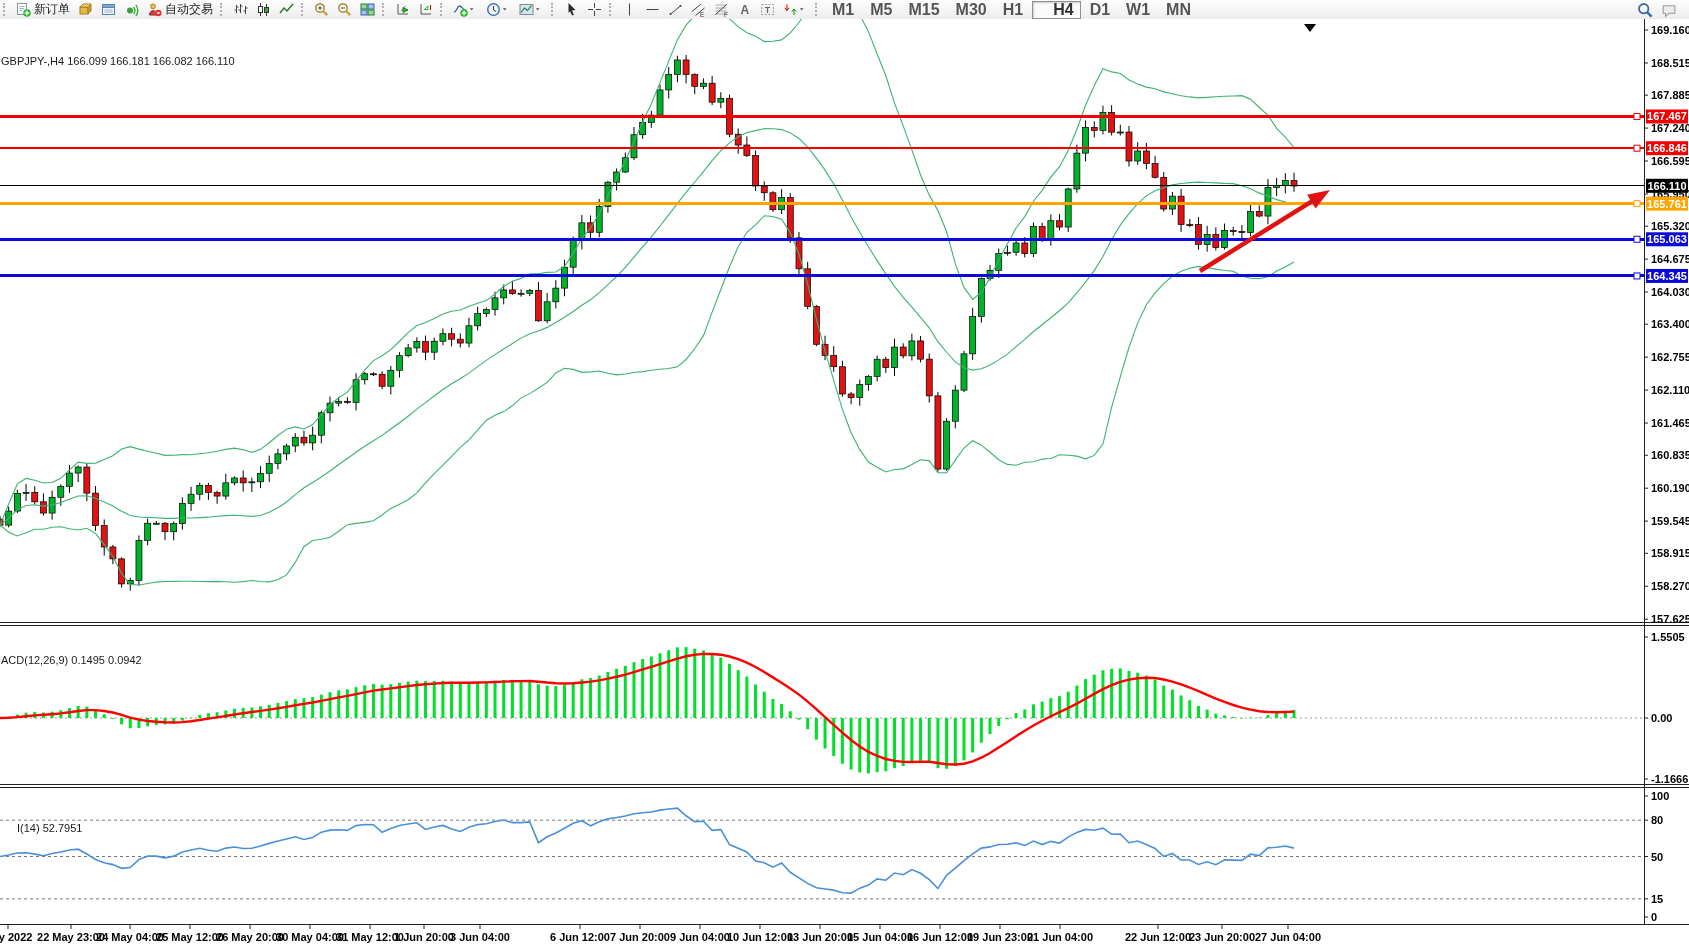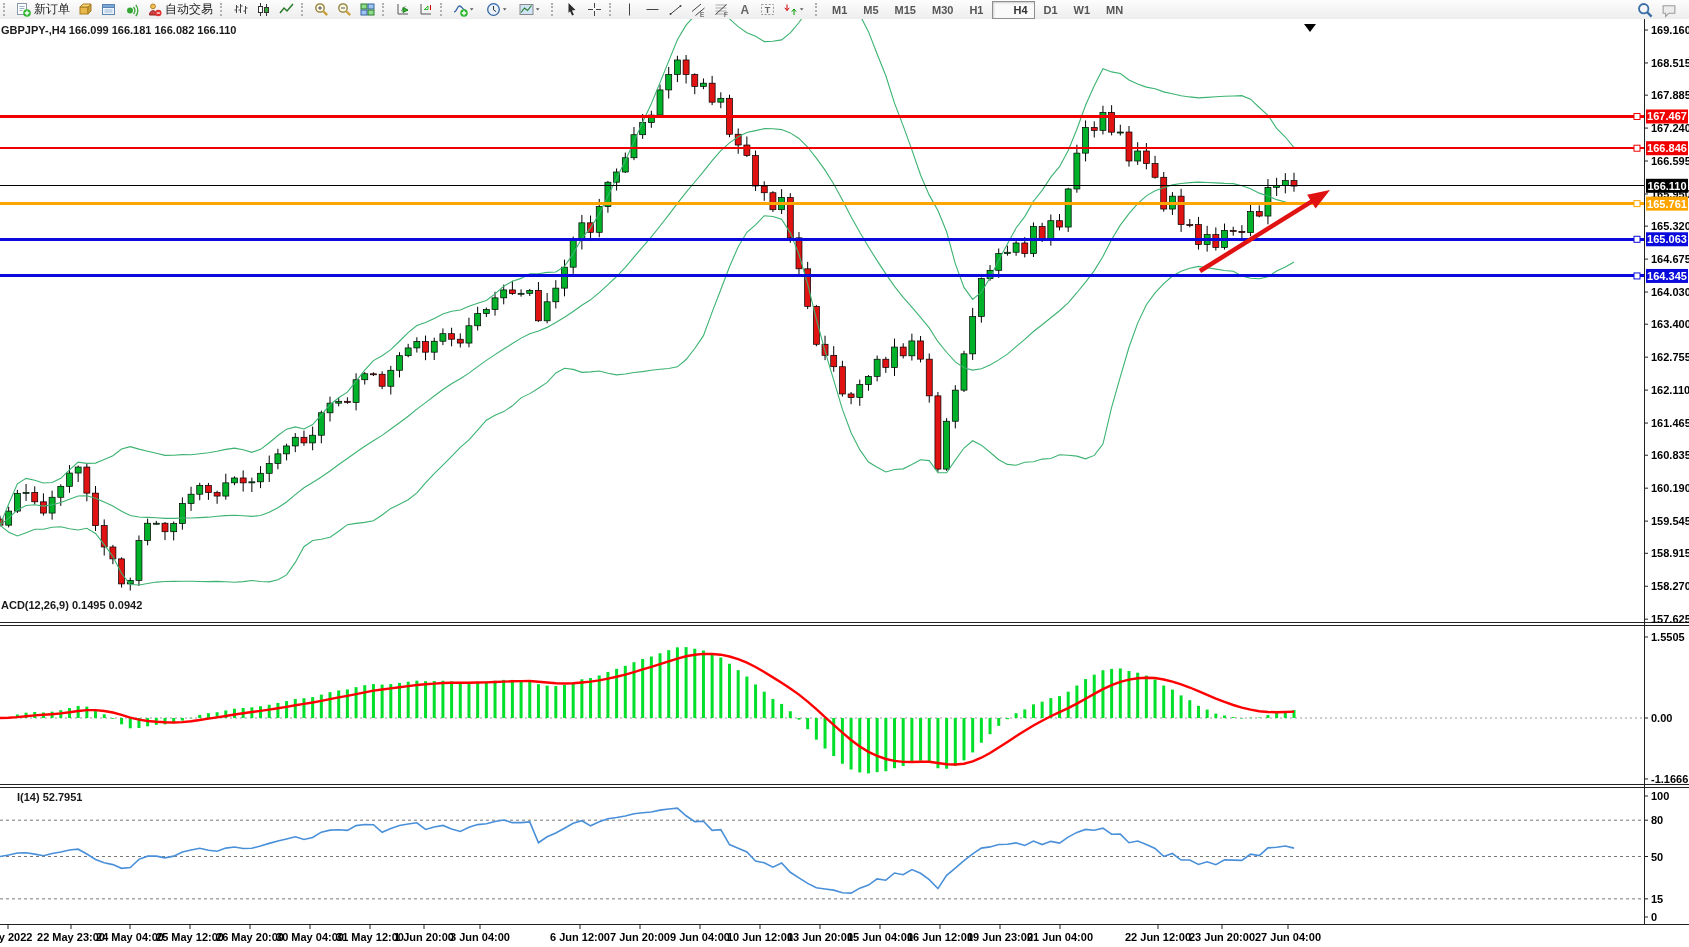--- a/index.html
+++ b/index.html
@@ -8,31 +8,31 @@
   
   #toolbar{position:absolute;top:0;left:0;right:0;height:19px;
            background:linear-gradient(#fdfdfd,#ededed);
            border-bottom:1px solid #bdbdbd;display:flex;align-items:center;white-space:nowrap;}
   .tb-grip{width:3px;height:13px;border-left:2px dotted #b0b0b0;margin:0 4px 0 3px;flex:none;}
   .tb-btn{height:17px;display:inline-flex;align-items:center;padding:16px 2px;margin:16px 1px;
           border:1px solid transparent;border-radius:2px;cursor:default;flex:none;}
   .tb-btn svg{display:block;}
   .tb-label{font-size:12px;color:#222;margin-left:3px;}
   .caret{margin-left:1px;}
-  .period-btn{font-size:11px;font-weight:700;color:#555;padding:0 6px;height:16px;line-height:16px;
+  .period-btn{font-size:16px;font-weight:700;color:#555;padding:0 6px;height:16px;line-height:16px;
               margin:0 1px;border:1px solid transparent;flex:none;}
   .period-btn.active{background:#fafafa;border:1px solid #8f8f8f;box-shadow:inset 1px 1px 2px #cfcfcf;color:#333;padding-left:20px;}
   #toolbar-right{margin-left:auto;display:flex;align-items:center;padding-right:8px;}
   .badge{position:absolute;top:-4px;right:-7px;min-width:13px;height:13px;border-radius:8px;
          background:#e8402a;color:#fff;font-size:9px;font-weight:700;text-align:center;line-height:13px;
          padding:0 2px;}
   
   #chart-area{position:absolute;top:19px;left:0;width:1689px;height:928px;background:#fff;}
   #chart-svg{position:absolute;top:0;left:0;}
-  .overlay-label{position:absolute;font-size:11px;font-weight:700;color:#1a1a1a;pointer-events:none;}
+  .overlay-label{position:absolute;font-size:11px;font-weight:400;color:#1a1a1a;pointer-events:none;margin-top:31px;}
 </style>
 </head>
 <body>
 
 <div id="window">
   <div id="toolbar">
       <div class="tb-grip"></div>
       <div class="tb-btn">
         <svg width="15" height="15" viewBox="0 0 15 15" fill="none" stroke-width="1">
           <rect x="1.5" y="1.5" width="9" height="11" fill="#fff" stroke="#8899aa"></rect>
@@ -860,16 +860,16 @@
           <text x="1060" y="922" text-anchor="middle">21 Jun 04:00</text>
           <line x1="1158" y1="906" x2="1158" y2="910" stroke="#222"></line>
           <text x="1158" y="922" text-anchor="middle">22 Jun 12:00</text>
           <line x1="1222" y1="906" x2="1222" y2="910" stroke="#222"></line>
           <text x="1222" y="922" text-anchor="middle">23 Jun 20:00</text>
           <line x1="1288" y1="906" x2="1288" y2="910" stroke="#222"></line>
           <text x="1288" y="922" text-anchor="middle">27 Jun 04:00</text>
         </g>
       </svg>
     <div class="overlay-label" style="left:1px;top:5px;">GBPJPY-,H4 166.099 166.181 166.082 166.110</div>
-    <div class="overlay-label" style="left:1px;top:580px;">ACD(12,26,9) 0.1495 0.0942</div>
+    <div class="overlay-label" style="left:1px;top:604px;">ACD(12,26,9) 0.1495 0.0942</div>
     <div class="overlay-label" style="left:17px;top:772px;">I(14) 52.7951</div>
   </div>
 </div>
 
 </body></html>

